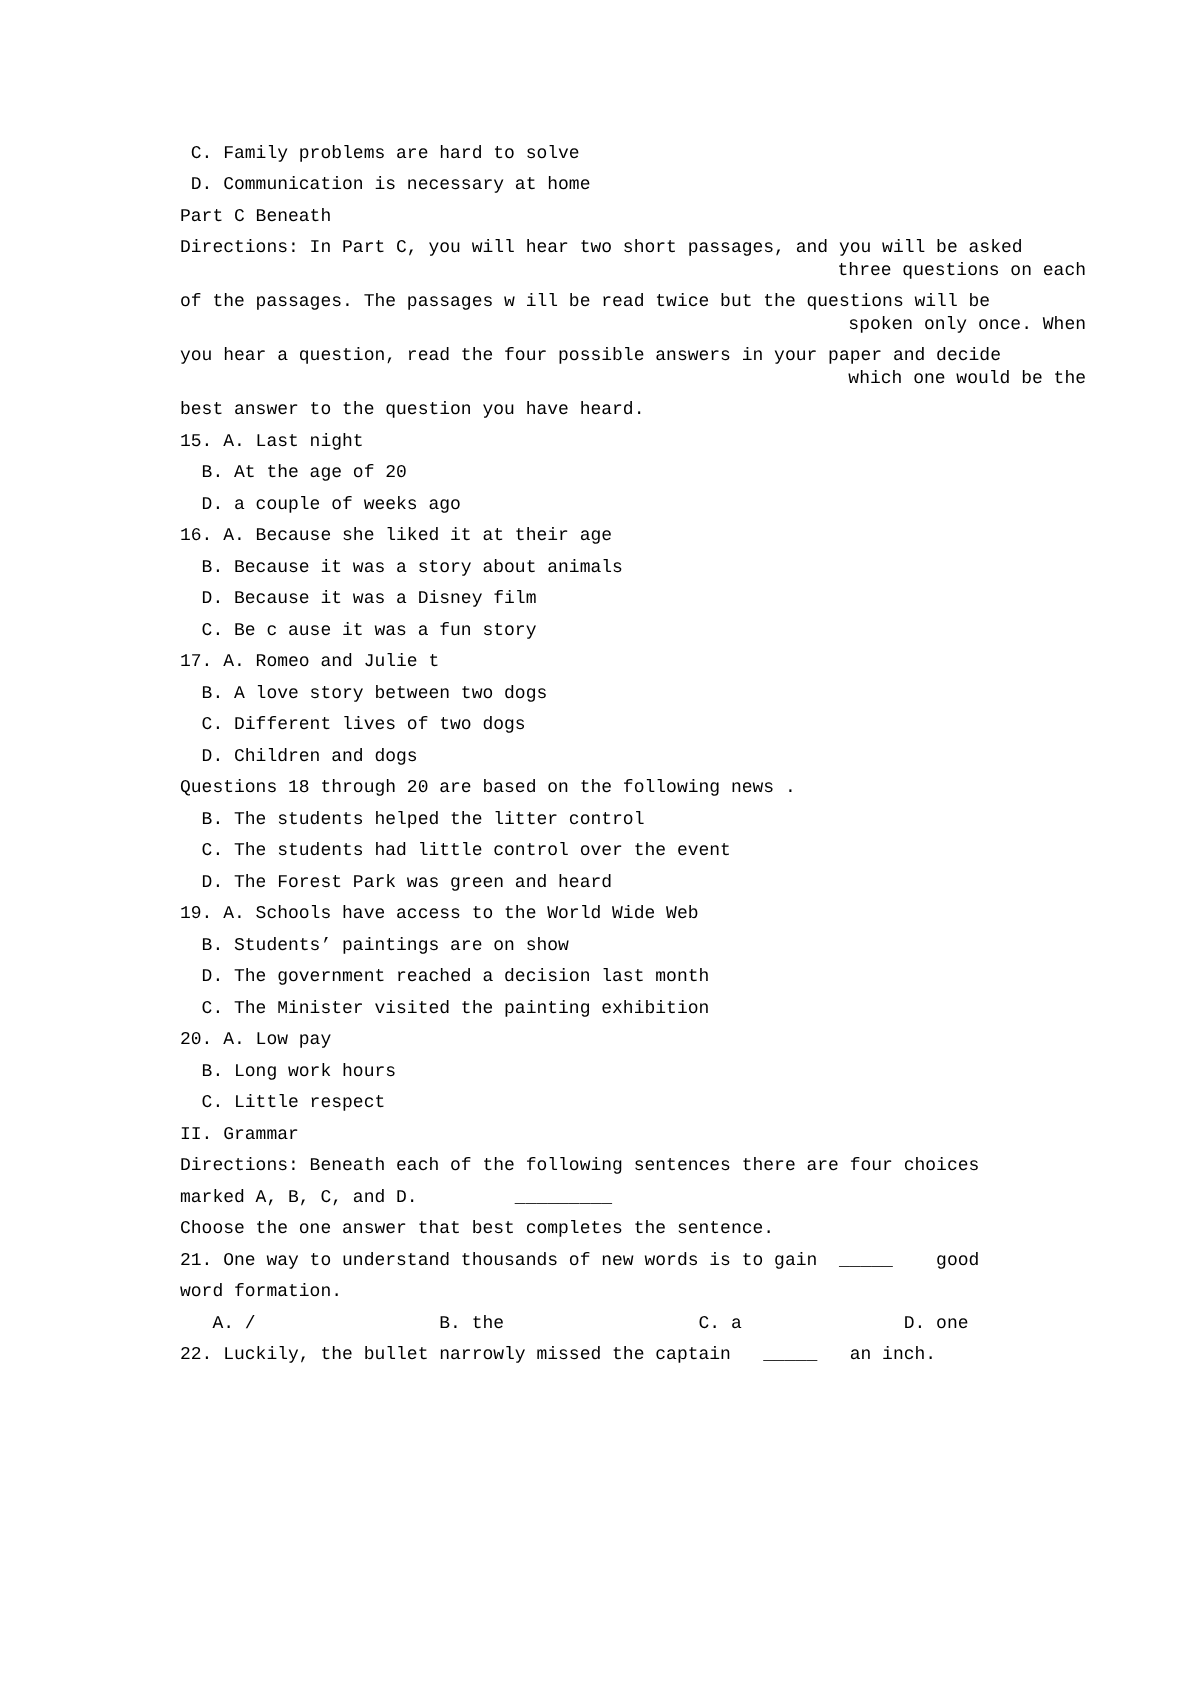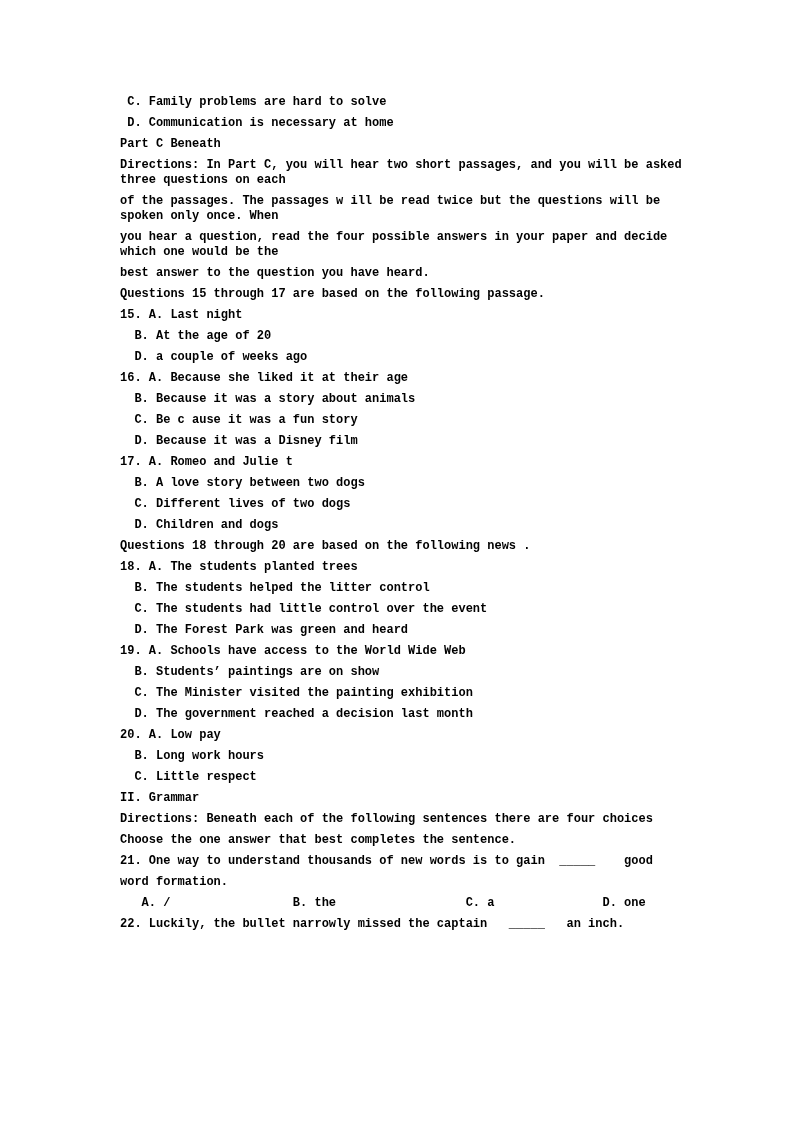--- a/index.html
+++ b/index.html
@@ -12,77 +12,76 @@
       position: relative;
       width: 794px;
       height: 1123px;
       margin: 0 auto;
       background: #ffffff;
       color: #000000;
       font-family: "Liberation Mono", "DejaVu Sans Mono", monospace;
       font-size: 12px;
       line-height: 21px;
       overflow: hidden;
-      font-weight: bold;
     }
     .content {
       position: absolute;
       top: 92px;
       left: 120px;
       right: 70px;
     }
     .ln {
       white-space: pre;
       height: 21px;
     }
     
     .ln.tight {
       margin-top: -6px;
+      text-align: right;
     }
   </style>
 </head>
 <body>
 
 <div class="page">
   <div class="content">
     <div class="ln"> C. Family problems are hard to solve</div>
     <div class="ln"> D. Communication is necessary at home</div>
     <div class="ln">Part C Beneath</div>
     <div class="ln">Directions: In Part C, you will hear two short passages, and you will be asked</div>
     <div class="ln tight">three questions on each</div>
     <div class="ln">of the passages. The passages w ill be read twice but the questions will be</div>
     <div class="ln tight">spoken only once. When</div>
     <div class="ln">you hear a question, read the four possible answers in your paper and decide</div>
     <div class="ln tight">which one would be the</div>
     <div class="ln">best answer to the question you have heard.</div>
-    <div class="ln">Questions 15 through 17 are based on the following passage.</div>
     <div class="ln">15. A. Last night</div>
     <div class="ln">  B. At the age of 20</div>
     <div class="ln">  D. a couple of weeks ago</div>
     <div class="ln">16. A. Because she liked it at their age</div>
     <div class="ln">  B. Because it was a story about animals</div>
+    <div class="ln">  D. Because it was a Disney film</div>
     <div class="ln">  C. Be c ause it was a fun story</div>
-    <div class="ln">  D. Because it was a Disney film</div>
     <div class="ln">17. A. Romeo and Julie t</div>
     <div class="ln">  B. A love story between two dogs</div>
     <div class="ln">  C. Different lives of two dogs</div>
     <div class="ln">  D. Children and dogs</div>
     <div class="ln">Questions 18 through 20 are based on the following news .</div>
-    <div class="ln">18. A. The students planted trees</div>
     <div class="ln">  B. The students helped the litter control</div>
     <div class="ln">  C. The students had little control over the event</div>
     <div class="ln">  D. The Forest Park was green and heard</div>
     <div class="ln">19. A. Schools have access to the World Wide Web</div>
     <div class="ln">  B. Students’ paintings are on show</div>
+    <div class="ln">  D. The government reached a decision last month</div>
     <div class="ln">  C. The Minister visited the painting exhibition</div>
-    <div class="ln">  D. The government reached a decision last month</div>
     <div class="ln">20. A. Low pay</div>
     <div class="ln">  B. Long work hours</div>
     <div class="ln">  C. Little respect</div>
     <div class="ln">II. Grammar</div>
     <div class="ln">Directions: Beneath each of the following sentences there are four choices</div>
+    <div class="ln">marked A, B, C, and D.         _________</div>
     <div class="ln">Choose the one answer that best completes the sentence.</div>
     <div class="ln">21. One way to understand thousands of new words is to gain  _____    good</div>
     <div class="ln">word formation.</div>
     <div class="ln">   A. /                 B. the                  C. a               D. one</div>
     <div class="ln">22. Luckily, the bullet narrowly missed the captain   _____   an inch.</div>
   </div>
 </div>
 
 </body></html>

